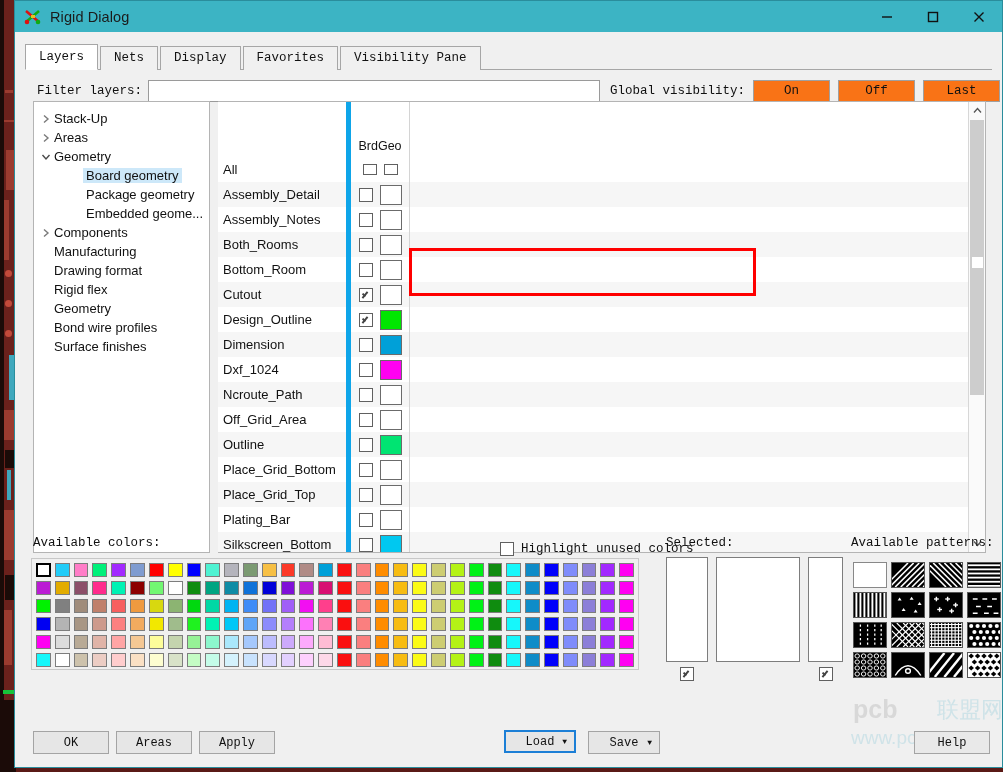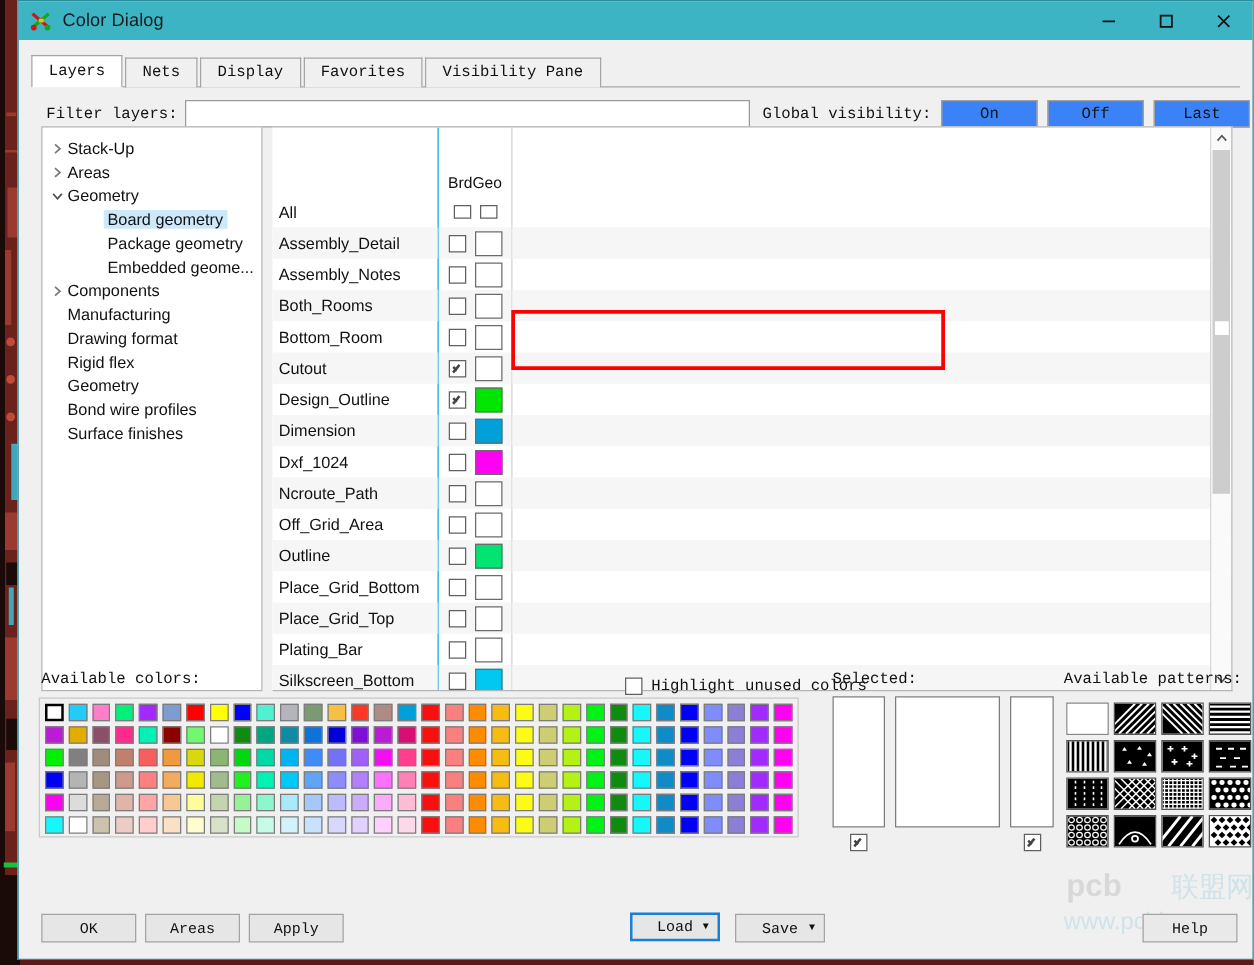--- a/index.html
+++ b/index.html
@@ -43,39 +43,39 @@
   .tab.active { background:#fff; height:26px; line-height:25px; z-index:3;
                 border-bottom:1px solid #fff; }
 
   
   #filterrow { display:flex; align-items:center; margin:10px 0 0 22px; height:22px; }
   .mono { font-family:"Liberation Mono", monospace; font-size:12.5px; color:#111; }
   #filter-input { width:452px; height:22px; background:#fff; border:1px solid #9a9a9a;
                   margin-left:6px; }
   #gv-label { margin-left:10px; }
   .gbtn { font-family:"Liberation Mono", monospace; font-size:12.5px; color:#111;
-          width:77px; height:22px; background:#3b82f6; border:1px solid #a0a0a0;
+          width:77px; height:22px; background:#f97316; border:1px solid #a0a0a0;
           display:flex; align-items:center; justify-content:center; margin-left:8px; }
 
   
   #panels { position:absolute; left:18px; top:100px; width:953px; height:452px;
             display:flex; }
   #tree { width:177px; background:#fff; border:1px solid #b4b4b4; padding:7px 0 0 0;
           overflow:hidden; }
   .tnode { display:flex; align-items:center; height:19px; font-size:13px; color:#111;
            padding-left:4px; }
   .tnode .arrow { width:16px; text-align:center; color:#6f6f6f; font-size:10px;
                   flex:0 0 16px; }
   .tnode .arrow svg { display:block; margin:0 auto; }
   .tnode.indent2 .lbl { margin-left:32px; }
   .tnode.sel .lbl { background:#cde8f9; padding:0 3px; margin-left:29px; }
 
   #layerlist { flex:1; background:#fff; border:1px solid #b4b4b4; border-left:none;
                margin-left:8px; display:flex; position:relative; overflow:hidden; }
-  #ll-left { width:133px; border-right:1px solid #0ea5e9; }
+  #ll-left { width:133px; border-right:5px solid #0ea5e9; }
   #ll-mid  { width:59px; border-right:1px solid #d4d4d4; }
   #ll-rest { flex:1; }
   .hdr { height:22px; font-size:12.5px; color:#111; display:flex; align-items:center;
          justify-content:center;margin-top:33px; }
   .lrow { height:25px; display:flex; align-items:center; font-size:13px; color:#111;
           padding-left:5px; }
   .crow { height:25px; display:flex; align-items:center; justify-content:center;
           gap:7px; }
   .zebra { background:#f6f6f6; }
   .cbx { width:14px; height:14px; border:1px solid #606060; background:#fff;
@@ -168,21 +168,21 @@
   <div id="titlebar">
     <span class="app-icon">
       <svg width="18" height="16" viewBox="0 0 18 16">
         <path d="M2 2 L15 13" stroke="#d11" stroke-width="2.5" fill="none"></path>
         <path d="M15 2 L2 13" stroke="#1a1" stroke-width="2.5" fill="none"></path>
         <circle cx="3" cy="13" r="2.3" fill="#d11"></circle>
         <circle cx="14" cy="13" r="2.3" fill="#1a1"></circle>
         <rect x="7" y="6" width="4" height="3" fill="#e8c020"></rect>
       </svg>
     </span>
-    <span class="title">Color Dialog</span>
+    <span class="title">Rigid Dialog</span>
     <span class="spacer"></span>
     <span class="wbtn">
       <svg width="14" height="14" viewBox="0 0 14 14">
           <path d="M2 7 H12" stroke="#111" stroke-width="1.4"></path>
         </svg>
     </span>
     <span class="wbtn">
       <svg width="14" height="14" viewBox="0 0 14 14">
           <rect x="2.5" y="2.5" width="9" height="9" fill="none" stroke="#111" stroke-width="1.4"></rect>
         </svg>

